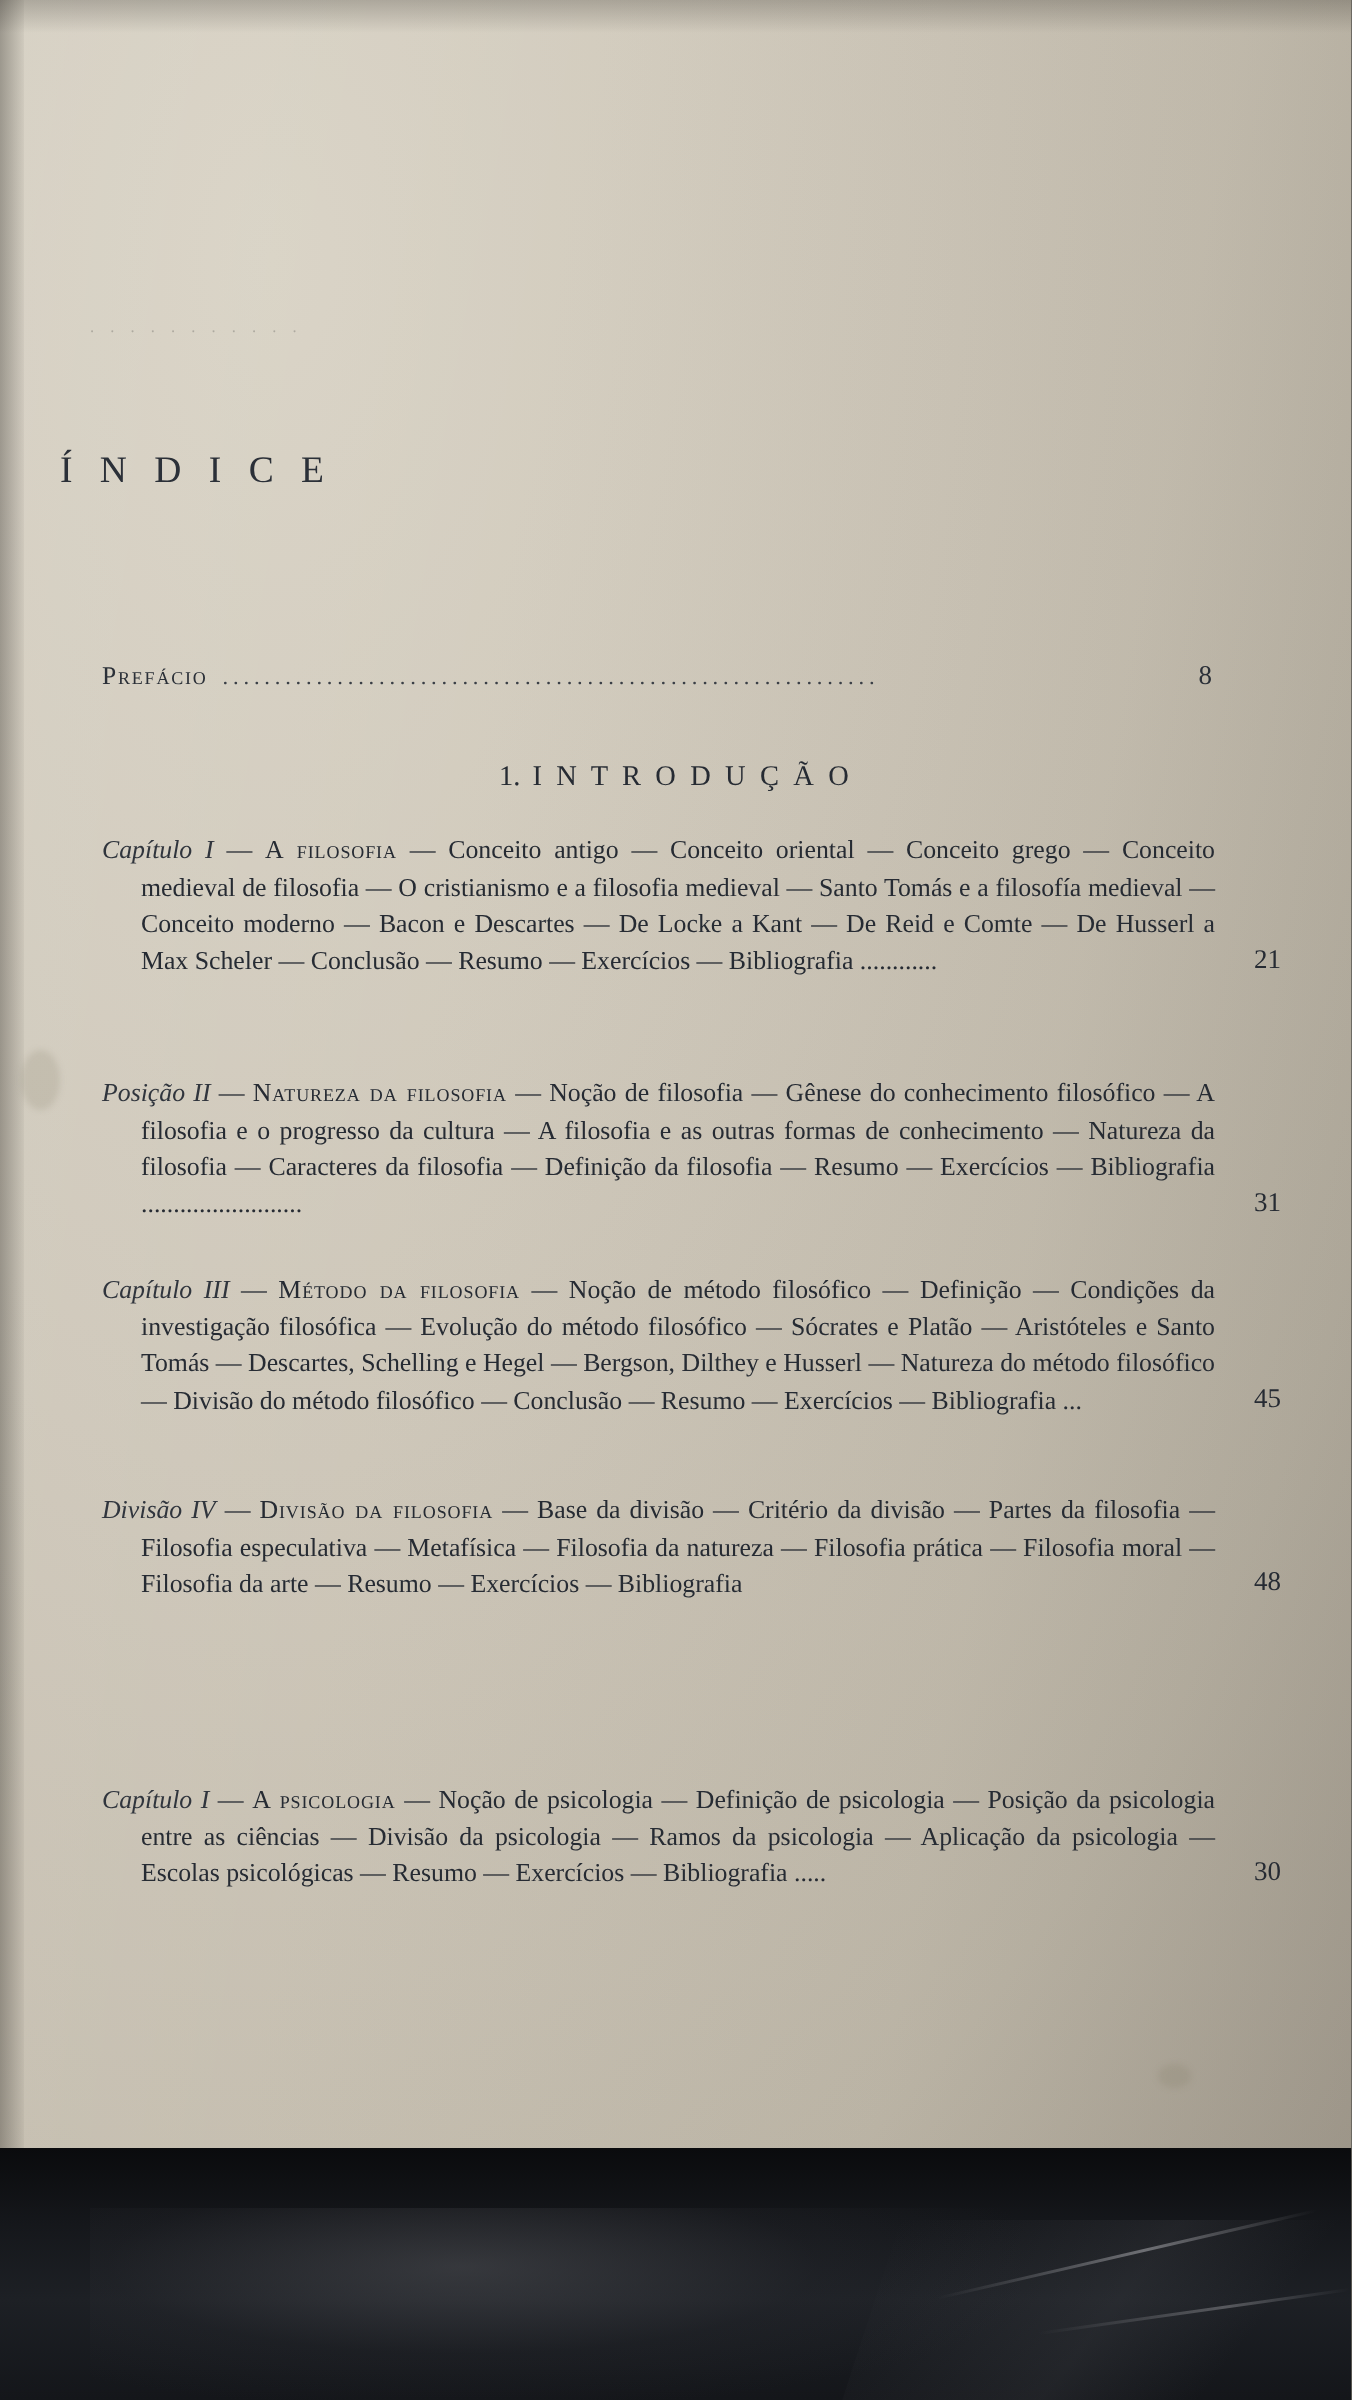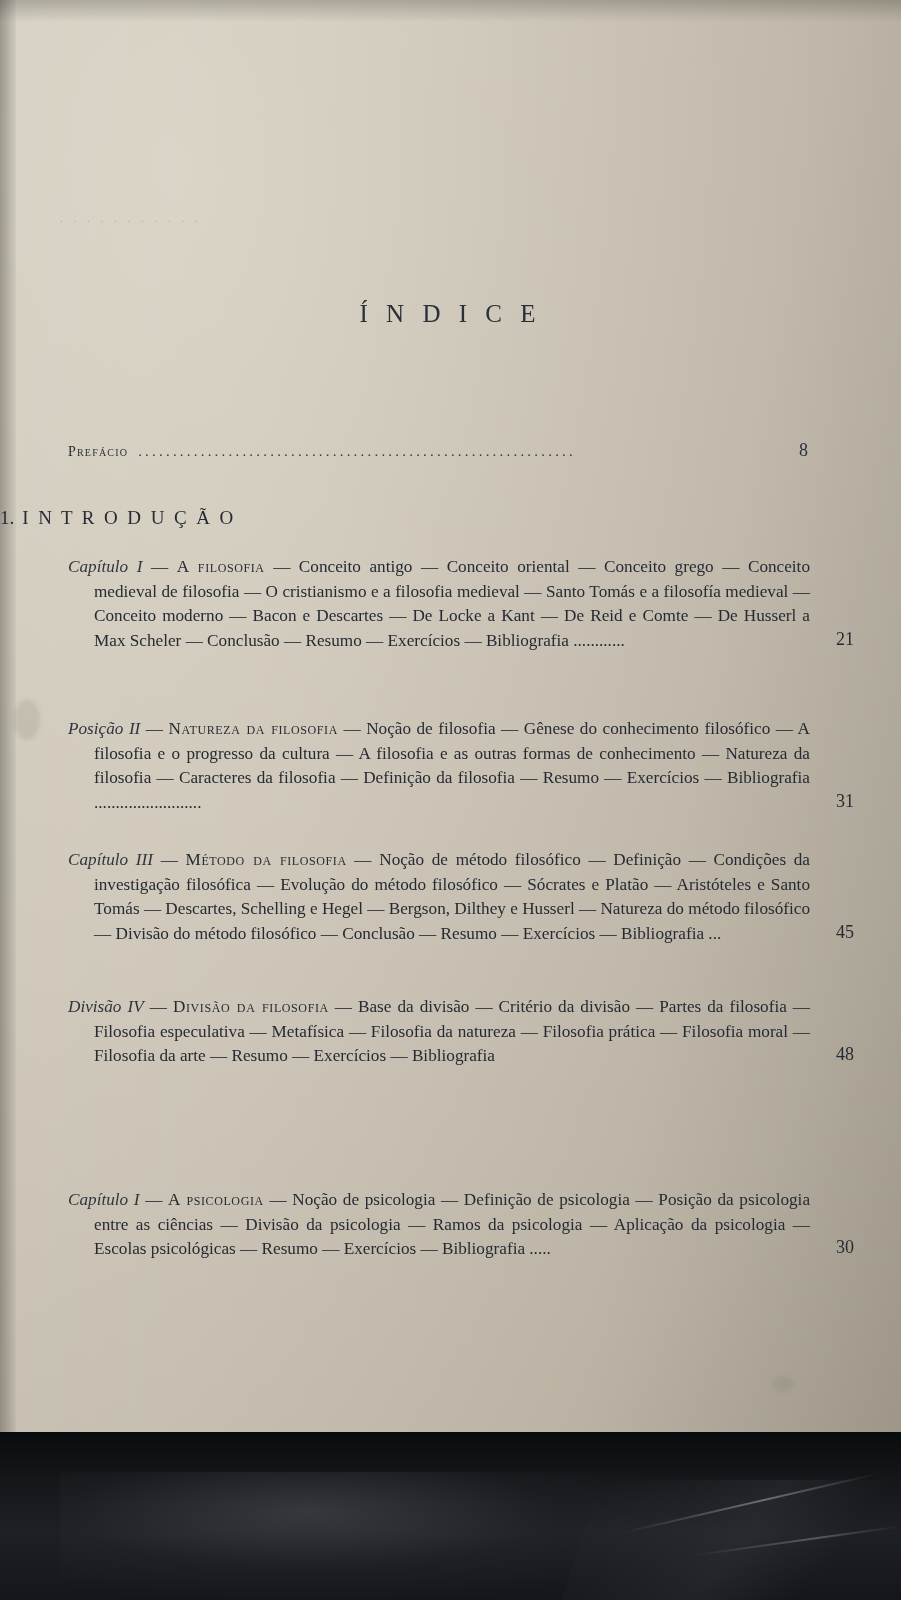--- a/index.html
+++ b/index.html
@@ -96,61 +96,63 @@
     left: 0; top: 0;
     width: 901px;
     height: 1440px;
     color: #22262c;
   }
   .page-title {
     position: absolute;
     left: 0;
     right: 0;
     top: 300px;
-    text-align: center;
+    text-align: left;
     font-size: 25px;
     letter-spacing: 6px;
     color: #2b3038;
+    padding-left: 40px;
   }
   .prefacio-row {
     position: absolute;
     left: 68px;
     top: 440px;
     width: 740px;
     display: flex;
     align-items: baseline;
     font-size: 17px;
     color: #2b3038;
   }
   .smallcaps {
     font-variant: small-caps;
     letter-spacing: 1.2px;
   }
   .prefacio-label {
     white-space: nowrap;
-    font-size: 14px;
+    font-size: 17px;
   }
   .dots {
     flex: 1;
     overflow: hidden;
     white-space: nowrap;
     margin: 0 10px;
     color: #3a3f46;
     letter-spacing: 3.2px;
     font-size: 15px;
   }
   .pg {
     width: 34px;
     text-align: right;
     font-size: 18px;
   }
 
   .section-head {
     position: absolute;
     left: 0; right: 0;
+    text-align: center;
     font-size: 19px;
     letter-spacing: 2.4px;
     color: #262b33;
   }
   .section-head .num { letter-spacing: 0; margin-right: 8px; }
 
   .entry {
     position: absolute;
     left: 68px;
     width: 742px;

